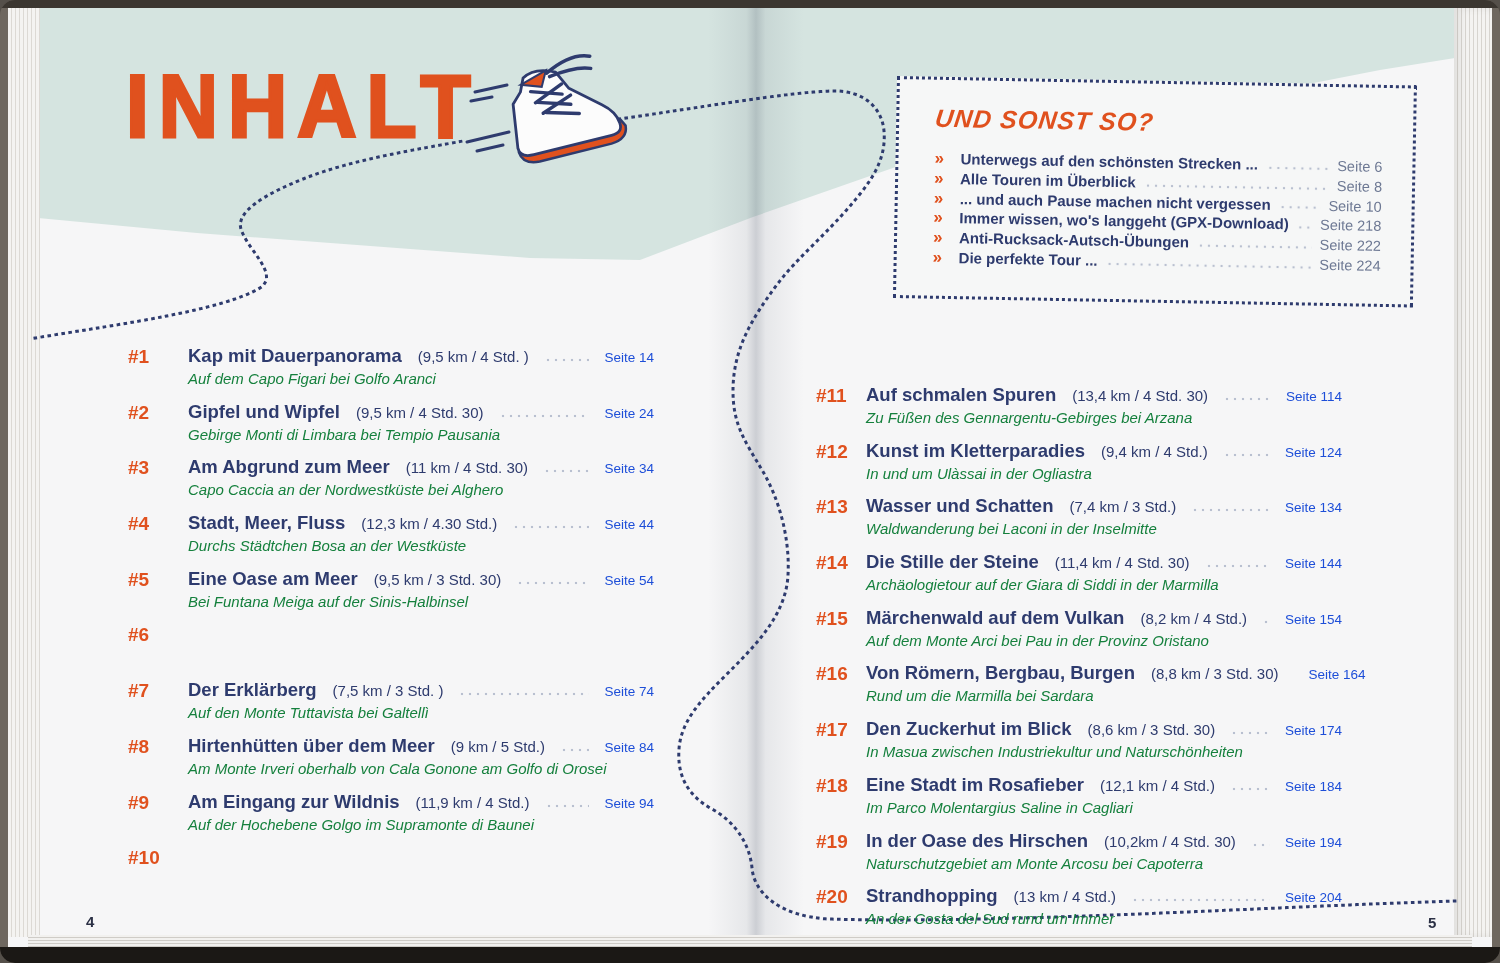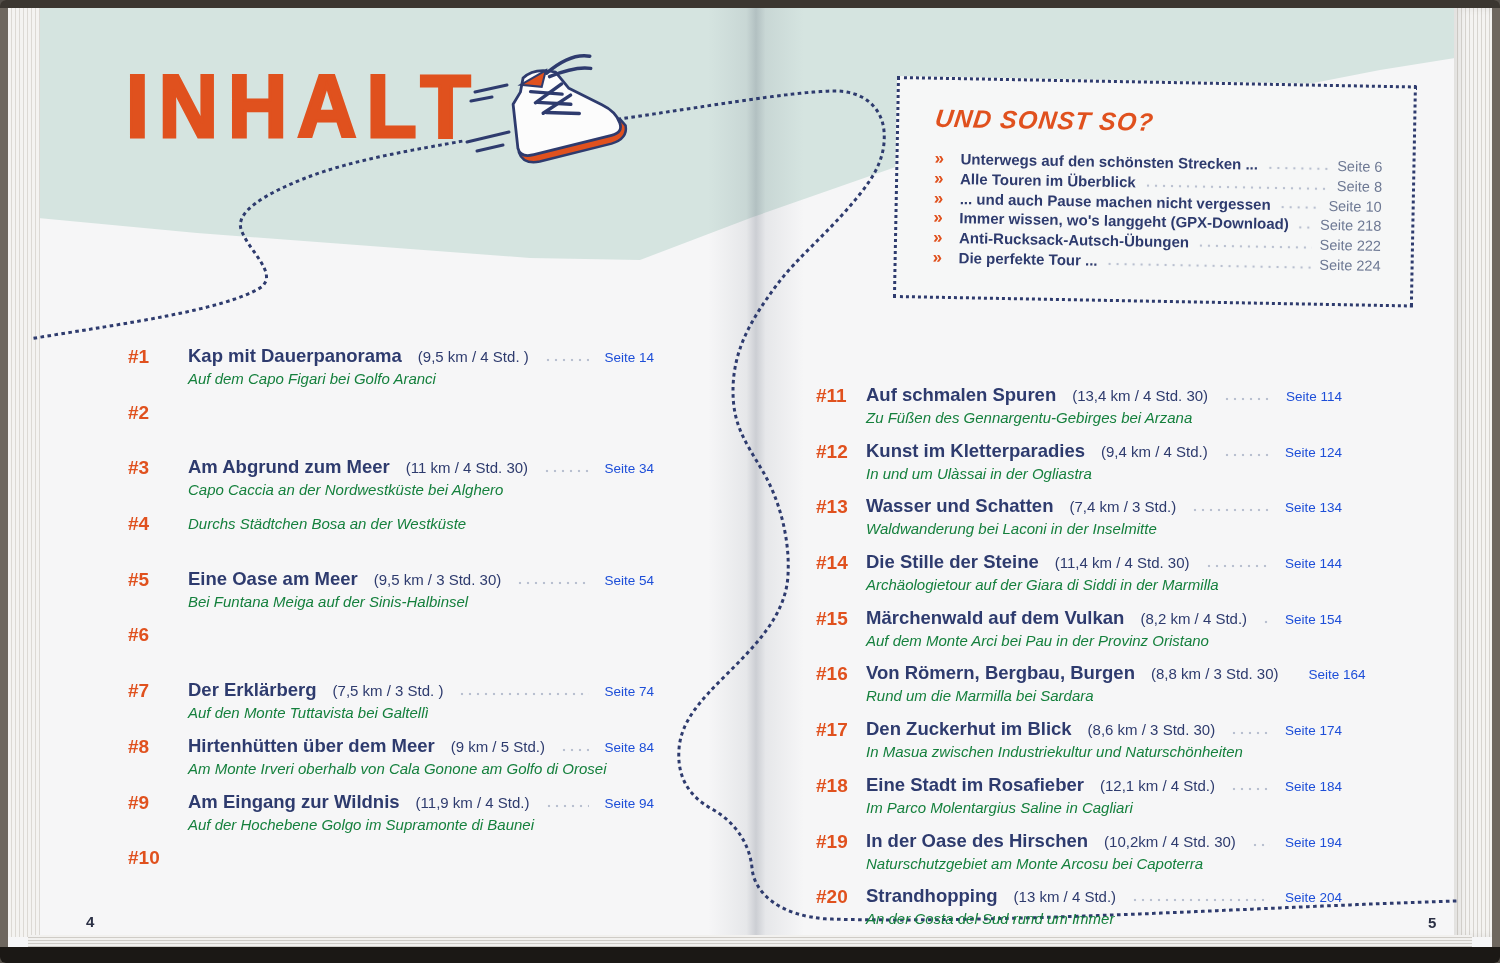--- a/index.html
+++ b/index.html
@@ -1,17 +1,17 @@
 <!DOCTYPE html>
 <html><head>
 <meta charset="utf-8">
 <style>
   * { margin:0; padding:0; box-sizing:border-box; }
   body { width:1500px; height:963px; background:#55504a; font-family:"Liberation Sans", sans-serif; overflow:hidden; }
-  .stage { position:relative; width:1500px; height:963px; background:#6e675f; border-radius:6px; overflow:hidden; }
+  .stage { position:relative; width:1500px; height:963px; background:#6e675f; border-radius:15px; overflow:hidden; }
   .frame-top { position:absolute; left:0; top:0; right:0; height:8px; background:#3b3630; }
   .frame-bottom { position:absolute; left:0; bottom:0; right:0; height:16px; background:#1b1815; }
 
   .spread { position:absolute; left:8px; top:8px; width:1484px; height:939px; background:#f6f6f7; overflow:hidden; }
 
   .edge-left { position:absolute; left:0; top:0; bottom:10px; width:32px;
     background:repeating-linear-gradient(90deg,#f4f3f1 0 3px,#dcd9d4 3px 4px); }
   .edge-right { position:absolute; right:0; top:0; bottom:10px; width:38px;
     background:repeating-linear-gradient(90deg,#f4f3f1 0 3px,#d7d4cf 3px 4px);
     box-shadow:inset 6px 0 8px rgba(0,0,0,.08); }
@@ -165,38 +165,53 @@
               <span class="tour-info">(9,5 km / 4 Std. )</span>
               <span class="leader"></span>
               <span class="tour-page">Seite 14</span>
             </div>
             <div class="tour-sub">Auf dem Capo Figari bei Golfo Aranci</div>
           </div>
         </div>
 
         <div class="tour">
           <div class="tour-num">#2</div>
+          <div class="tour-body">
+            <div class="tour-line1">
+              <span class="tour-title">Gipfel und Wipfel</span>
+              <span class="tour-info">(9,5 km / 4 Std. 30)</span>
+              <span class="leader"></span>
+              <span class="tour-page">Seite 24</span>
+            </div>
+            <div class="tour-sub">Gebirge Monti di Limbara bei Tempio Pausania</div>
+          </div>
         </div>
 
         <div class="tour">
           <div class="tour-num">#3</div>
           <div class="tour-body">
             <div class="tour-line1">
               <span class="tour-title">Am Abgrund zum Meer</span>
               <span class="tour-info">(11 km / 4 Std. 30)</span>
               <span class="leader"></span>
               <span class="tour-page">Seite 34</span>
             </div>
             <div class="tour-sub">Capo Caccia an der Nordwestküste bei Alghero</div>
           </div>
         </div>
 
         <div class="tour">
           <div class="tour-num">#4</div>
           <div class="tour-body">
+            <div class="tour-line1">
+              <span class="tour-title">Stadt, Meer, Fluss</span>
+              <span class="tour-info">(12,3 km / 4.30 Std.)</span>
+              <span class="leader"></span>
+              <span class="tour-page">Seite 44</span>
+            </div>
             <div class="tour-sub">Durchs Städtchen Bosa an der Westküste</div>
           </div>
         </div>
 
         <div class="tour">
           <div class="tour-num">#5</div>
           <div class="tour-body">
             <div class="tour-line1">
               <span class="tour-title">Eine Oase am Meer</span>
               <span class="tour-info">(9,5 km / 3 Std. 30)</span>

